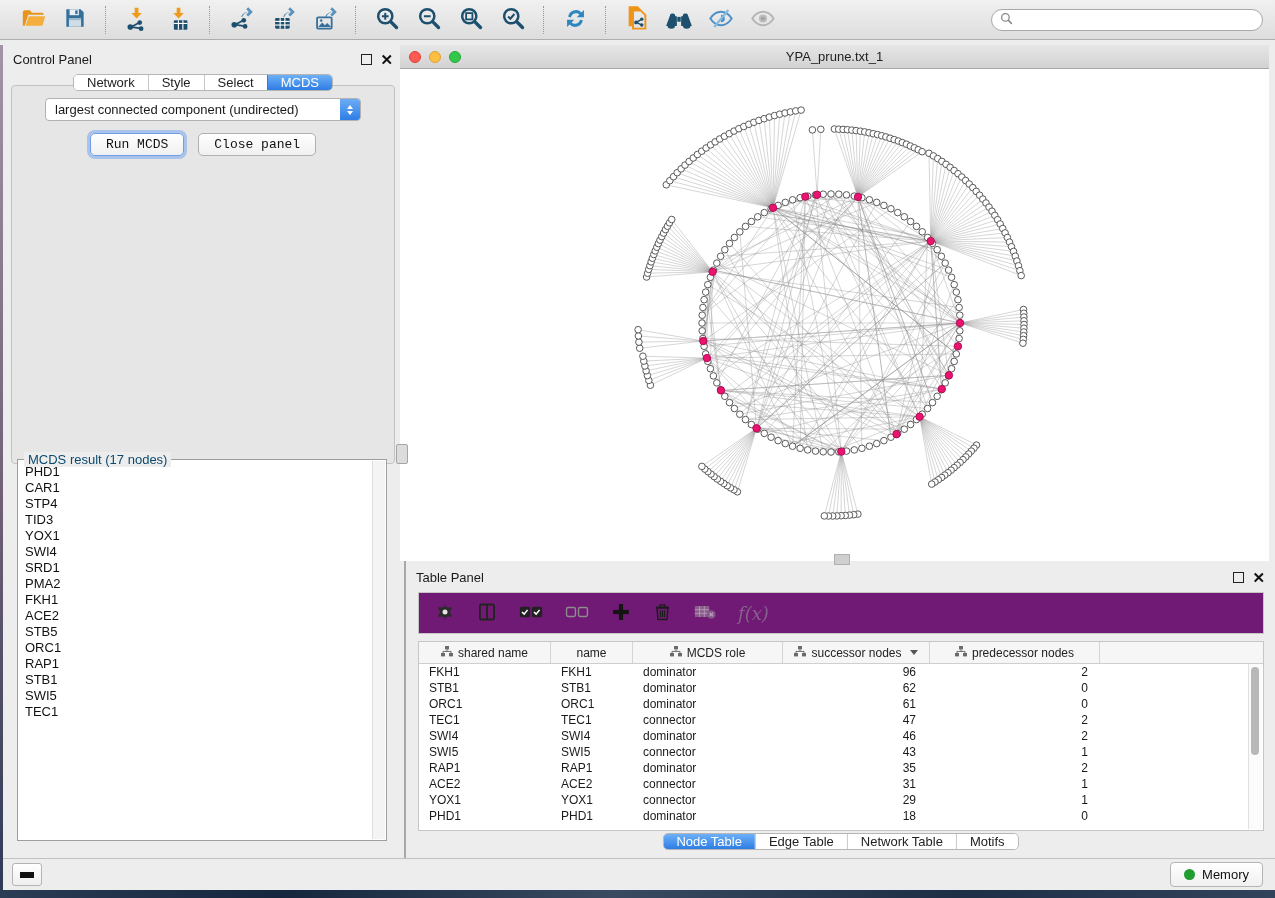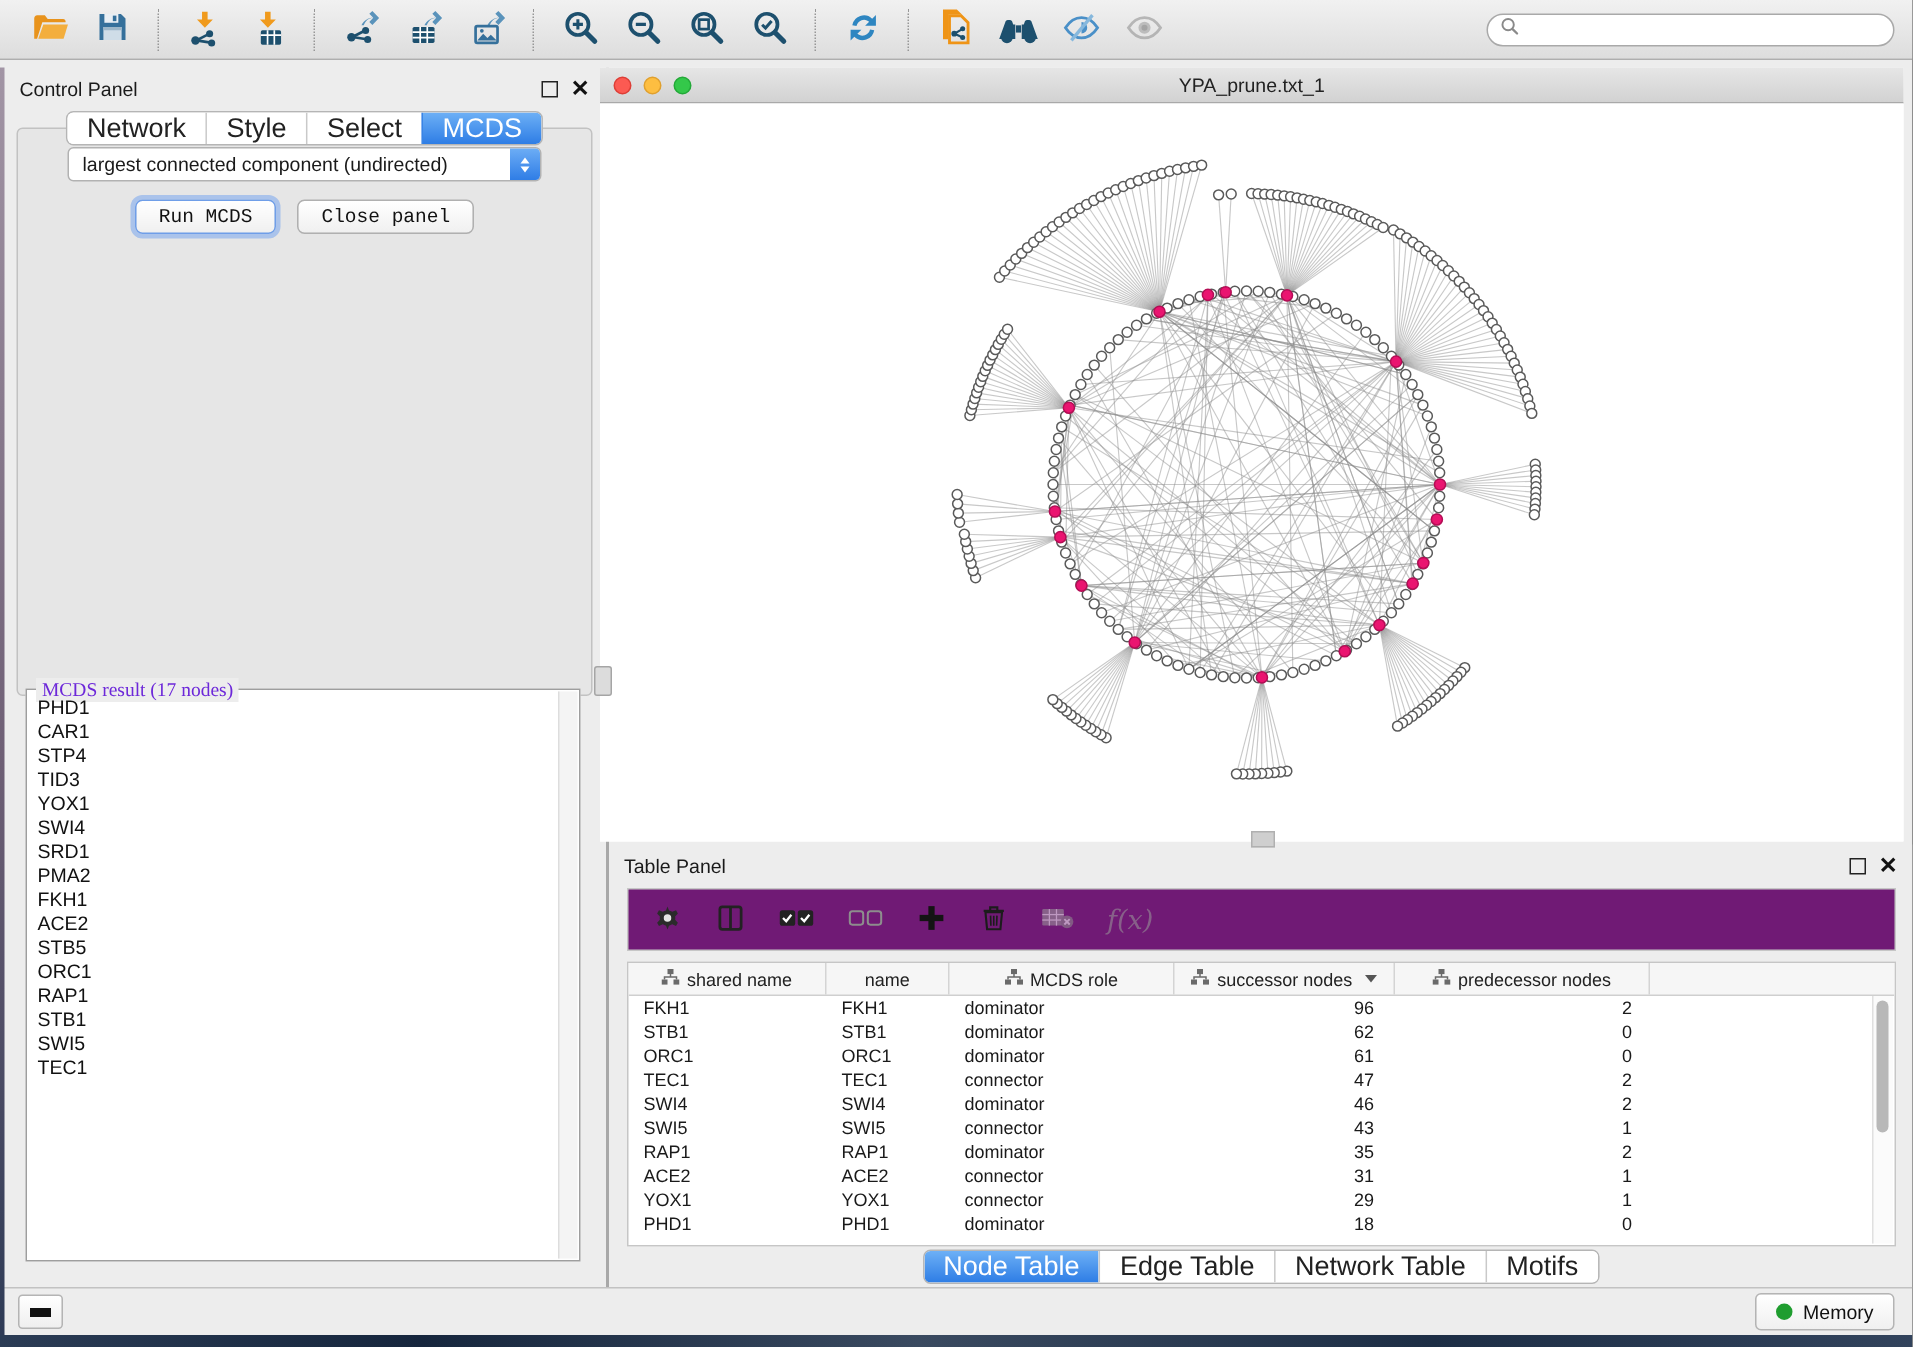--- a/index.html
+++ b/index.html
@@ -15,35 +15,35 @@
   .search-wrap input{border:none;outline:none;flex:1;font-size:13px;margin-left:6px;background:transparent;font-family:"Liberation Sans",sans-serif;}
   
   .control-panel{position:absolute;left:3px;top:45px;width:400px;bottom:40px;background:#ededed;}
   .panel-head{height:24px;display:flex;align-items:center;padding:2px 10px 0 10px;}
   .panel-title{font-size:13px;color:#1a1a1a;}
   .panel-icons{margin-left:auto;display:flex;align-items:center;gap:8px;}
   .float-icon{width:9px;height:9px;border:1.5px solid #222;display:inline-block;}
   .close-icon{font-size:15px;font-weight:bold;color:#111;line-height:1;}
   .cp-tabs{position:absolute;left:50%;transform:translateX(-50%);top:29px;z-index:3;}
   .seg{display:inline-flex;background:#fff;border:1px solid #b5b5b5;border-radius:5px;overflow:hidden;box-shadow:0 0 0 1px rgba(255,255,255,.4) inset;}
-  .seg .tab{padding:0 13px;font-size:18px;color:#222;border-left:1px solid #c9c9c9;background:#fff;white-space:nowrap;}
+  .seg .tab{padding:0 13px;font-size:13px;color:#222;border-left:1px solid #c9c9c9;background:#fff;white-space:nowrap;}
   .seg .tab:first-child{border-left:none;}
   .seg .tab.active{background:linear-gradient(#6db0f6,#2e7de5);color:#fff;border-left-color:#2e7de5;}
   .cp-body{position:absolute;left:8px;right:8px;top:40px;height:377px;border:1px solid #c2c2c2;border-radius:4px;background:#e6e6e6;}
   .opt-label{text-align:center;font-size:13px;margin-top:30px;}
   .dropdown{position:relative;margin:12px auto 0 auto;width:316px;height:23px;border:1px solid #b2b2b2;border-radius:4px;background:#fff;box-sizing:border-box;}
   .dropdown .dd-text{font-size:13px;line-height:21px;padding-left:9px;white-space:nowrap;overflow:hidden;}
   .dd-stepper{position:absolute;right:0;top:0;bottom:0;width:20px;background:linear-gradient(#6cadf5,#2f7de6);border-radius:0 3px 3px 0;display:flex;flex-direction:column;align-items:center;justify-content:center;gap:2px;}
   .arr-up{width:0;height:0;border-left:3.5px solid transparent;border-right:3.5px solid transparent;border-bottom:4.5px solid #fff;}
   .arr-dn{width:0;height:0;border-left:3.5px solid transparent;border-right:3.5px solid transparent;border-top:4.5px solid #fff;}
   .btn-row{display:flex;justify-content:center;gap:14px;margin-top:12px;}
   .mac-btn{font-size:13px;padding:3px 15px;border:1px solid #b0b0b0;border-radius:5px;background:linear-gradient(#ffffff,#f0f0f0);color:#111;font-family:Liberation Mono, monospace;}
   .mac-btn.focused{border-color:#6f9ee8;box-shadow:0 0 0 3px rgba(110,160,240,.5);}
   .mcds-group{position:absolute;left:14px;right:16px;top:414px;height:380px;border:1px solid #9e9e9e;background:#fff;}
-  .mcds-legend{position:absolute;top:-8px;left:6px;background:#ededed;font-size:13px;padding:0 4px;color:#6d28d9;font-family:Liberation Serif, serif;}
+  .mcds-legend{position:absolute;top:-8px;left:6px;background:#ededed;font-size:13px;padding:0 4px;color:#0c4a6e;}
   .mcds-list{position:absolute;left:1px;top:2px;right:14px;bottom:1px;overflow:hidden;padding:2px 0 0 6px;}
   .mcds-list .list-item{font-size:13px;line-height:16px;color:#111;}
   .mcds-scroll{position:absolute;top:1px;right:1px;bottom:1px;width:12px;background:#f4f4f4;border-left:1px solid #ddd;}
   
   .v-split{position:absolute;left:404px;top:45px;width:2px;bottom:40px;background:#a8a8a8;}
   .v-handle{position:absolute;left:396px;top:444px;width:10px;height:18px;background:#dcdcdc;border:1px solid #a5a5a5;border-radius:2px;z-index:4;}
   .h-handle{position:absolute;left:834px;top:554px;width:14px;height:9px;background:#cfcfcf;border:1px solid #b0b0b0;z-index:4;}
   
   .net-window{position:absolute;left:400px;top:45px;width:869px;height:516px;background:#fff;}
   .net-titlebar{height:23px;background:linear-gradient(#e6e6e6,#d2d2d2);border-bottom:1px solid #a9a9a9;position:relative;display:flex;align-items:center;justify-content:center;}

